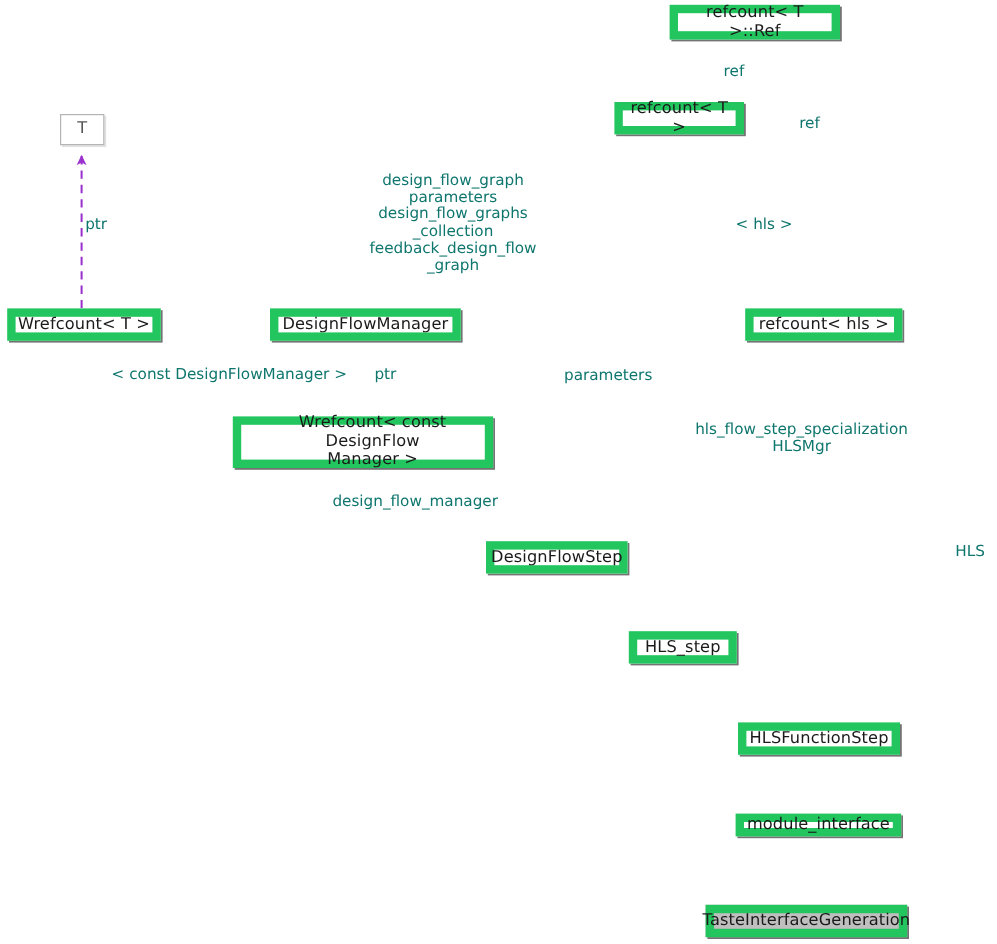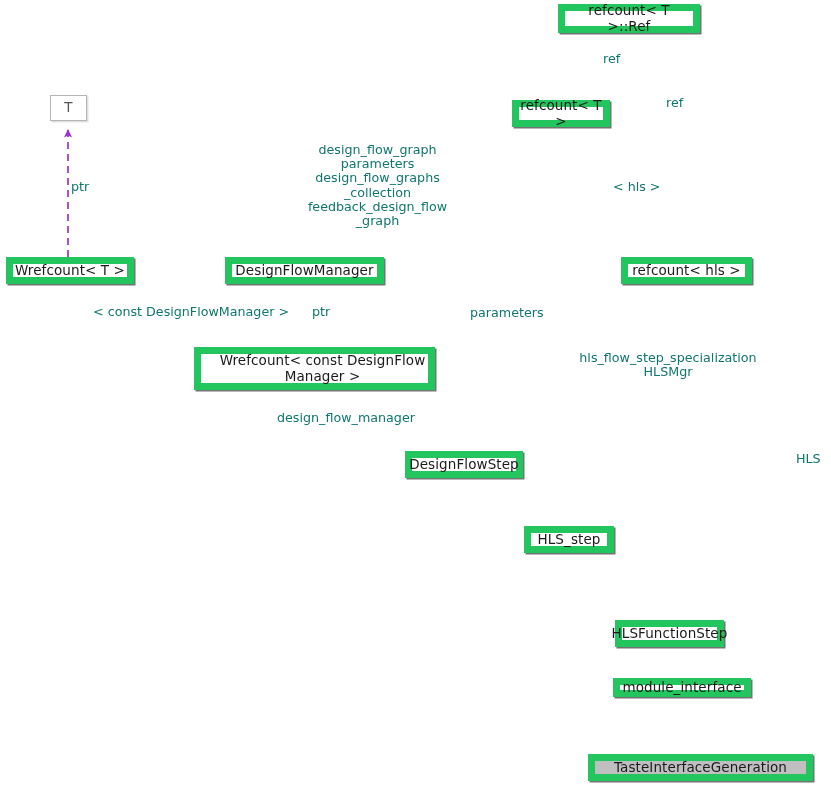--- a/index.html
+++ b/index.html
@@ -122,40 +122,40 @@
     <path d="M 682,678 L 682,640" stroke="#27238c" stroke-width="1.7" fill="none" marker-end="url(#ah-inherit)"></path>
 
      module_interface  (inheritance) --&gt;
     <path d="M 682,754 L 682,716" stroke="#27238c" stroke-width="1.7" fill="none" marker-end="url(#ah-inherit)"></path>
   </hls></t></const></t></t></t></t></t></t></svg>
 
   <div class="node" style="left:558px; top:4px; width:142px; height:29px;">refcount&lt; T &gt;::Ref</div>
 
   <div class="node ghost" style="left:50px; top:95px; width:37px; height:26px;">T</div>
 
-  <div class="node" style="left:512px; top:100px; width:98px; height:27px;">refcount&lt; T &gt;</div>
+  <div class="node" style="left:512px; top:85px; width:108px; height:27px;">refcount&lt; T &gt;</div>
 
   <div class="node" style="left:6px; top:257px; width:128px; height:27px;">Wrefcount&lt; T &gt;</div>
 
   <div class="node" style="left:225px; top:257px; width:159px; height:27px;">DesignFlowManager</div>
 
   <div class="node" style="left:621px; top:257px; width:131px; height:27px;">refcount&lt; hls &gt;</div>
 
-  <div class="node" style="left:194px; top:347px; width:241px; height:43px;padding-left:16px;">Wrefcount&lt; const DesignFlow
+  <div class="node" style="left:194px; top:347px; width:217px; height:43px;padding-left:16px;">Wrefcount&lt; const DesignFlow
 Manager &gt;</div>
 
   <div class="node" style="left:405px; top:451px; width:118px; height:27px;">DesignFlowStep</div>
 
   <div class="node" style="left:524px; top:526px; width:90px; height:27px;">HLS_step</div>
 
-  <div class="node" style="left:615px; top:620px; width:109px; height:27px;">HLSFunctionStep</div>
+  <div class="node" style="left:615px; top:602px; width:135px; height:27px;">HLSFunctionStep</div>
 
   <div class="node" style="left:613px; top:678px; width:138px; height:19px;">module_interface</div>
 
-  <div class="node highlight" style="left:588px; top:754px; width:225px; height:27px;">TasteInterfaceGeneration</div>
+  <div class="node highlight" style="left:588px; top:754px; width:168px; height:27px;">TasteInterfaceGeneration</div>
 
   <div class="edge-label left" style="left:603px; top:52px;">ref</div>
 
   <div class="edge-label left" style="left:666px; top:96px;">ref</div>
 
   <div class="edge-label left" style="left:71px; top:180px;">ptr</div>
 
   <div class="edge-label" style="left:300px; top:143px; width:155px;">design_flow_graph
 parameters
 design_flow_graphs

